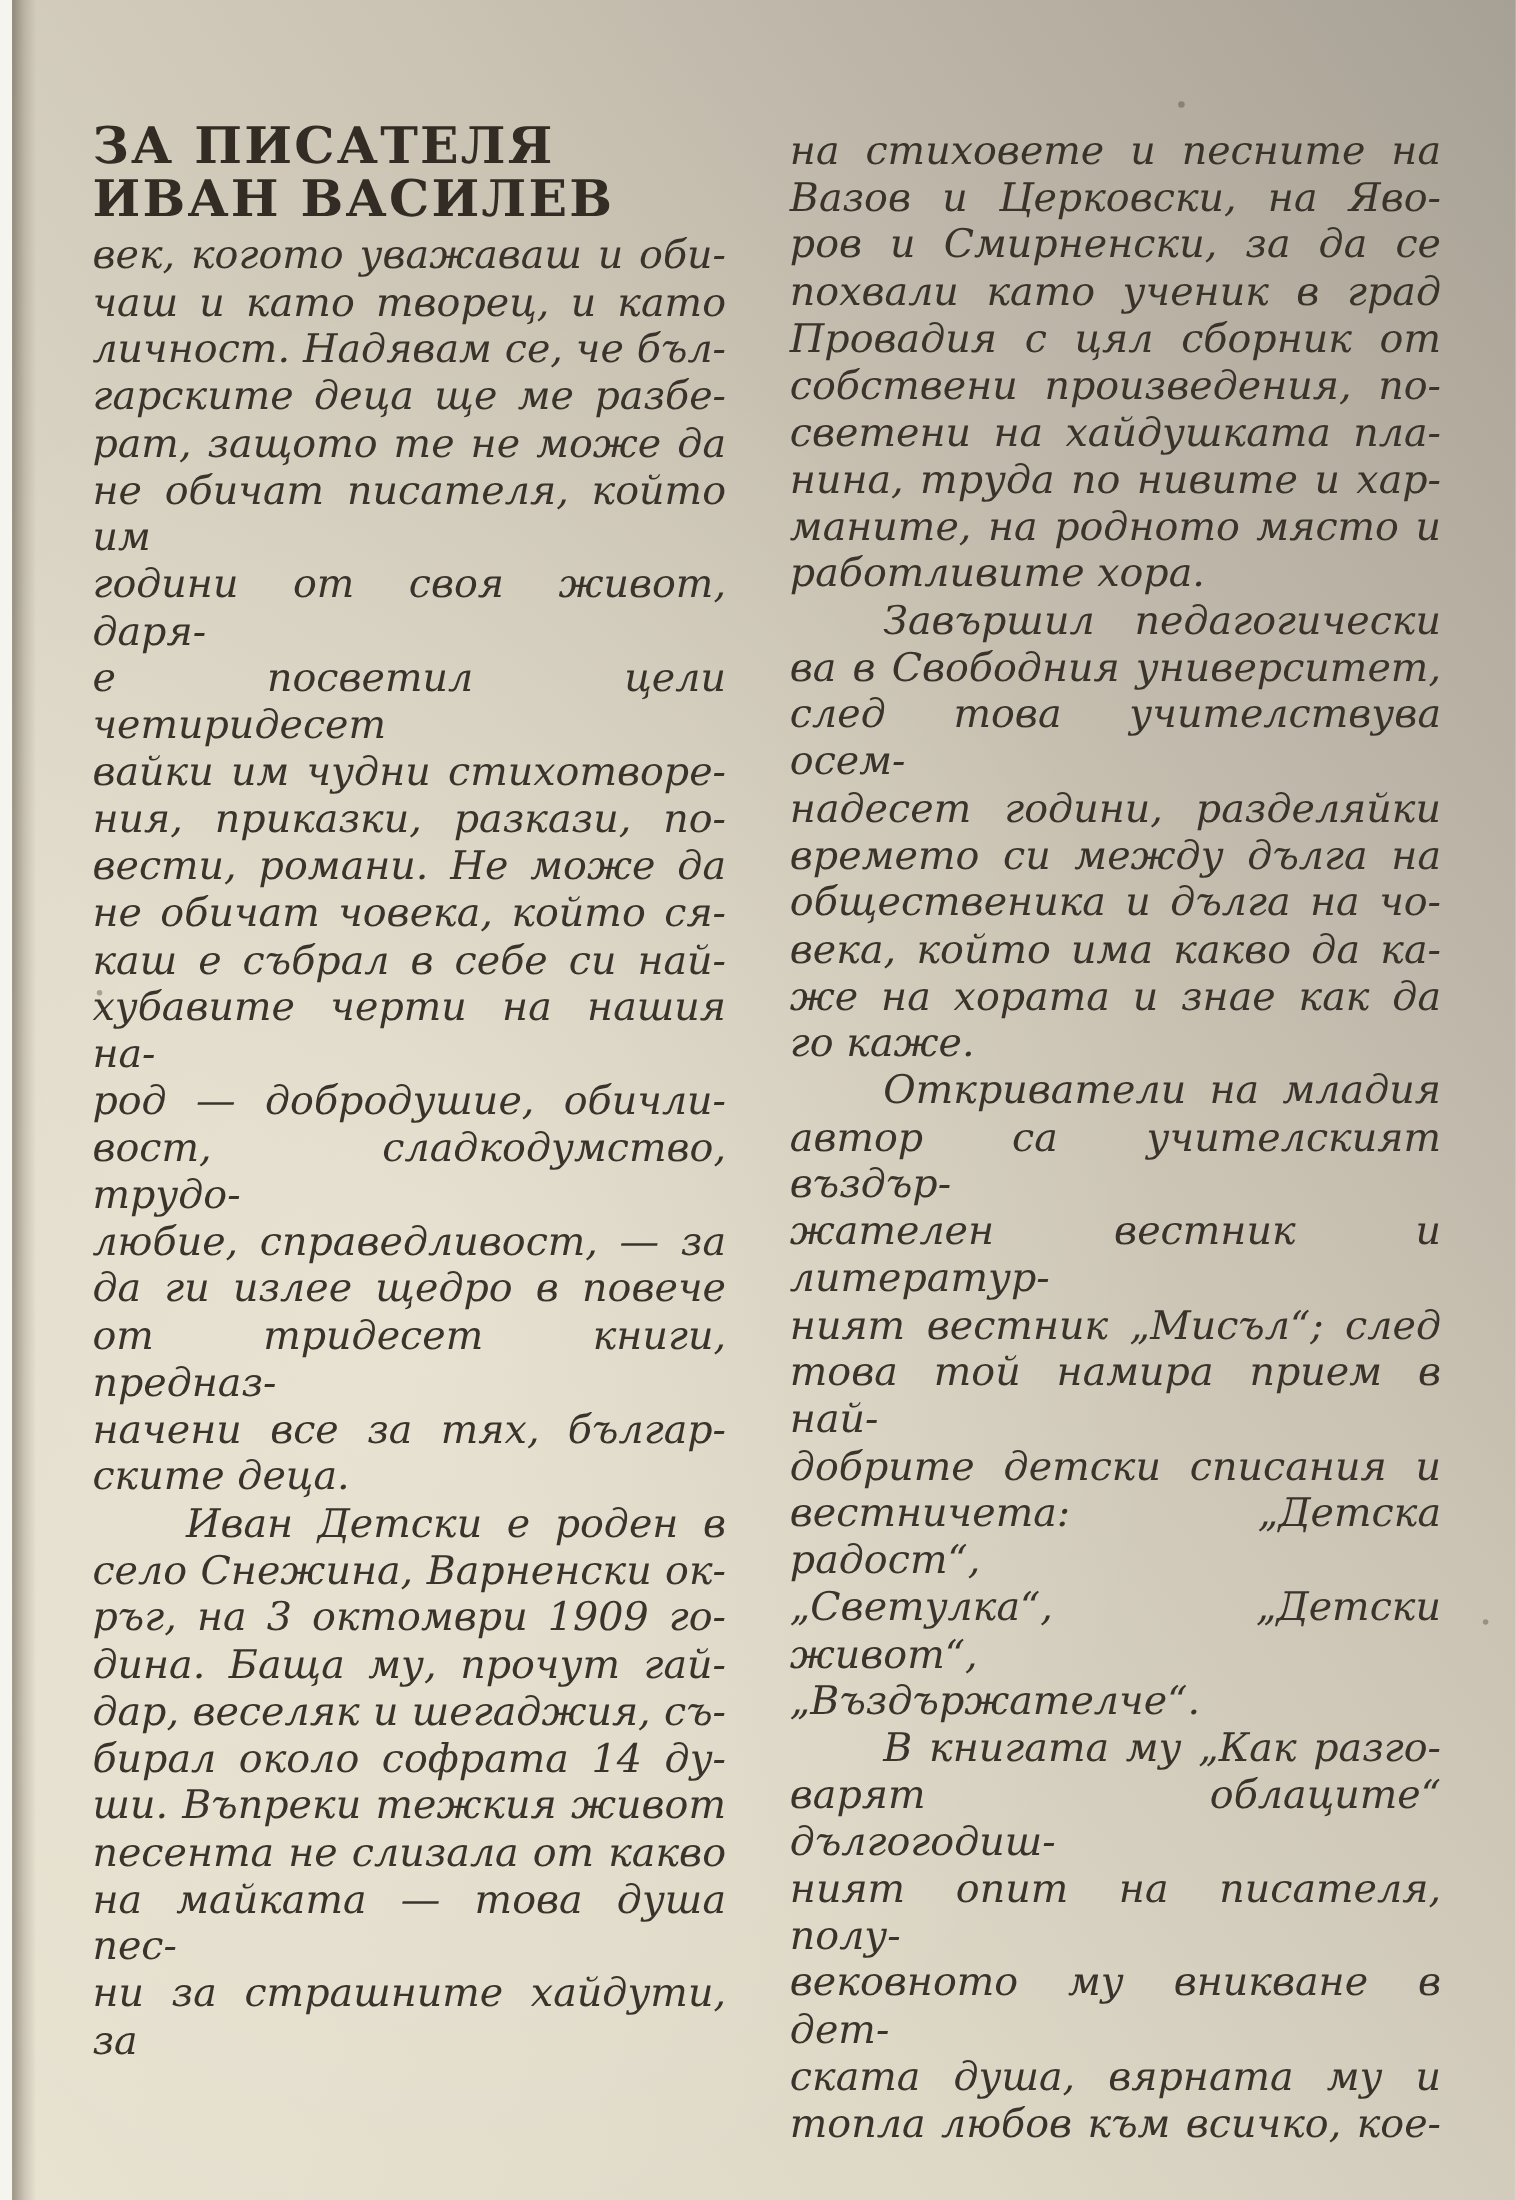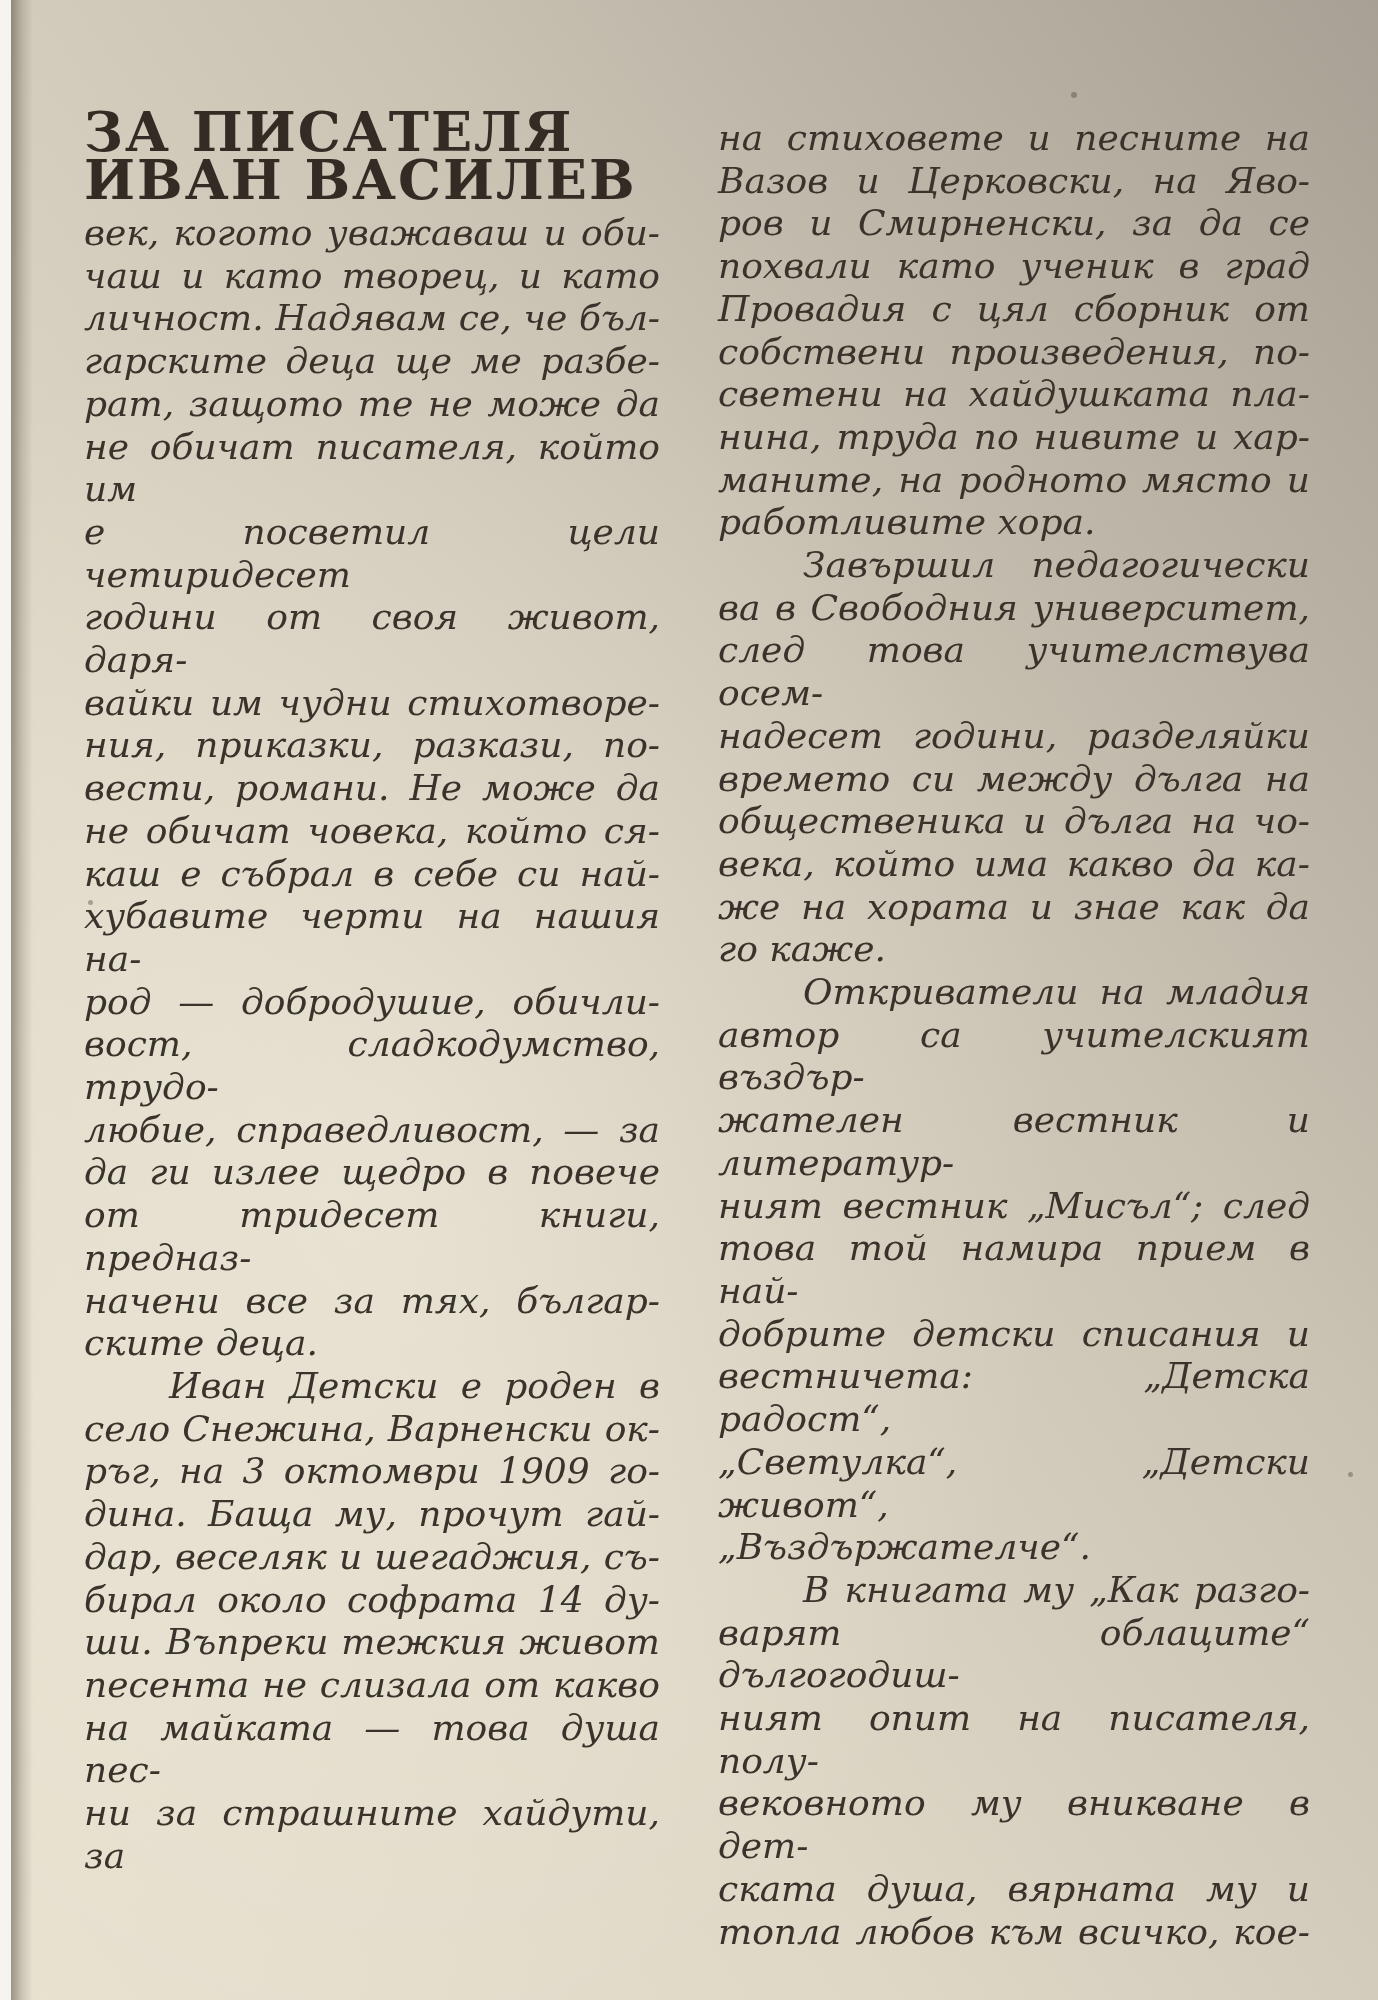--- a/index.html
+++ b/index.html
@@ -22,21 +22,21 @@
   }
   .col {
     position:absolute;
     color:#39332b;
   }
   .col-left  { left:84px;  top:108px; width:576px; }
   .col-right { left:718px; top:117px; width:592px; }
   .title {
     font-weight:bold;
     font-style:normal;
-    font-size:54px;
+    font-size:46px;
     line-height:48px;
     letter-spacing:2px;
     color:#322c25;
     margin-bottom:8px;
   }
   .line {
     font-style:italic;
     font-size:36px;
     line-height:42.7px;
     text-align:justify;
@@ -71,22 +71,22 @@
     <div>ЗА ПИСАТЕЛЯ</div>
     <div>ИВАН ВАСИЛЕВ</div>
   </div>
   <div id="left-lines">
       <div class="line">век, когото уважаваш и оби-</div>
       <div class="line">чаш и като творец, и като</div>
       <div class="line">личност. Надявам се, че бъл-</div>
       <div class="line">гарските деца ще ме разбе-</div>
       <div class="line">рат, защото те не може да</div>
       <div class="line">не обичат писателя, който им</div>
+      <div class="line">години от своя живот, даря-</div>
       <div class="line">е посветил цели четиридесет</div>
-      <div class="line">години от своя живот, даря-</div>
       <div class="line">вайки им чудни стихотворе-</div>
       <div class="line">ния, приказки, разкази, по-</div>
       <div class="line">вести, романи. Не може да</div>
       <div class="line">не обичат човека, който ся-</div>
       <div class="line">каш е събрал в себе си най-</div>
       <div class="line">хубавите черти на нашия на-</div>
       <div class="line">род — добродушие, обичли-</div>
       <div class="line">вост, сладкодумство, трудо-</div>
       <div class="line">любие, справедливост, — за</div>
       <div class="line">да ги излее щедро в повече</div>

